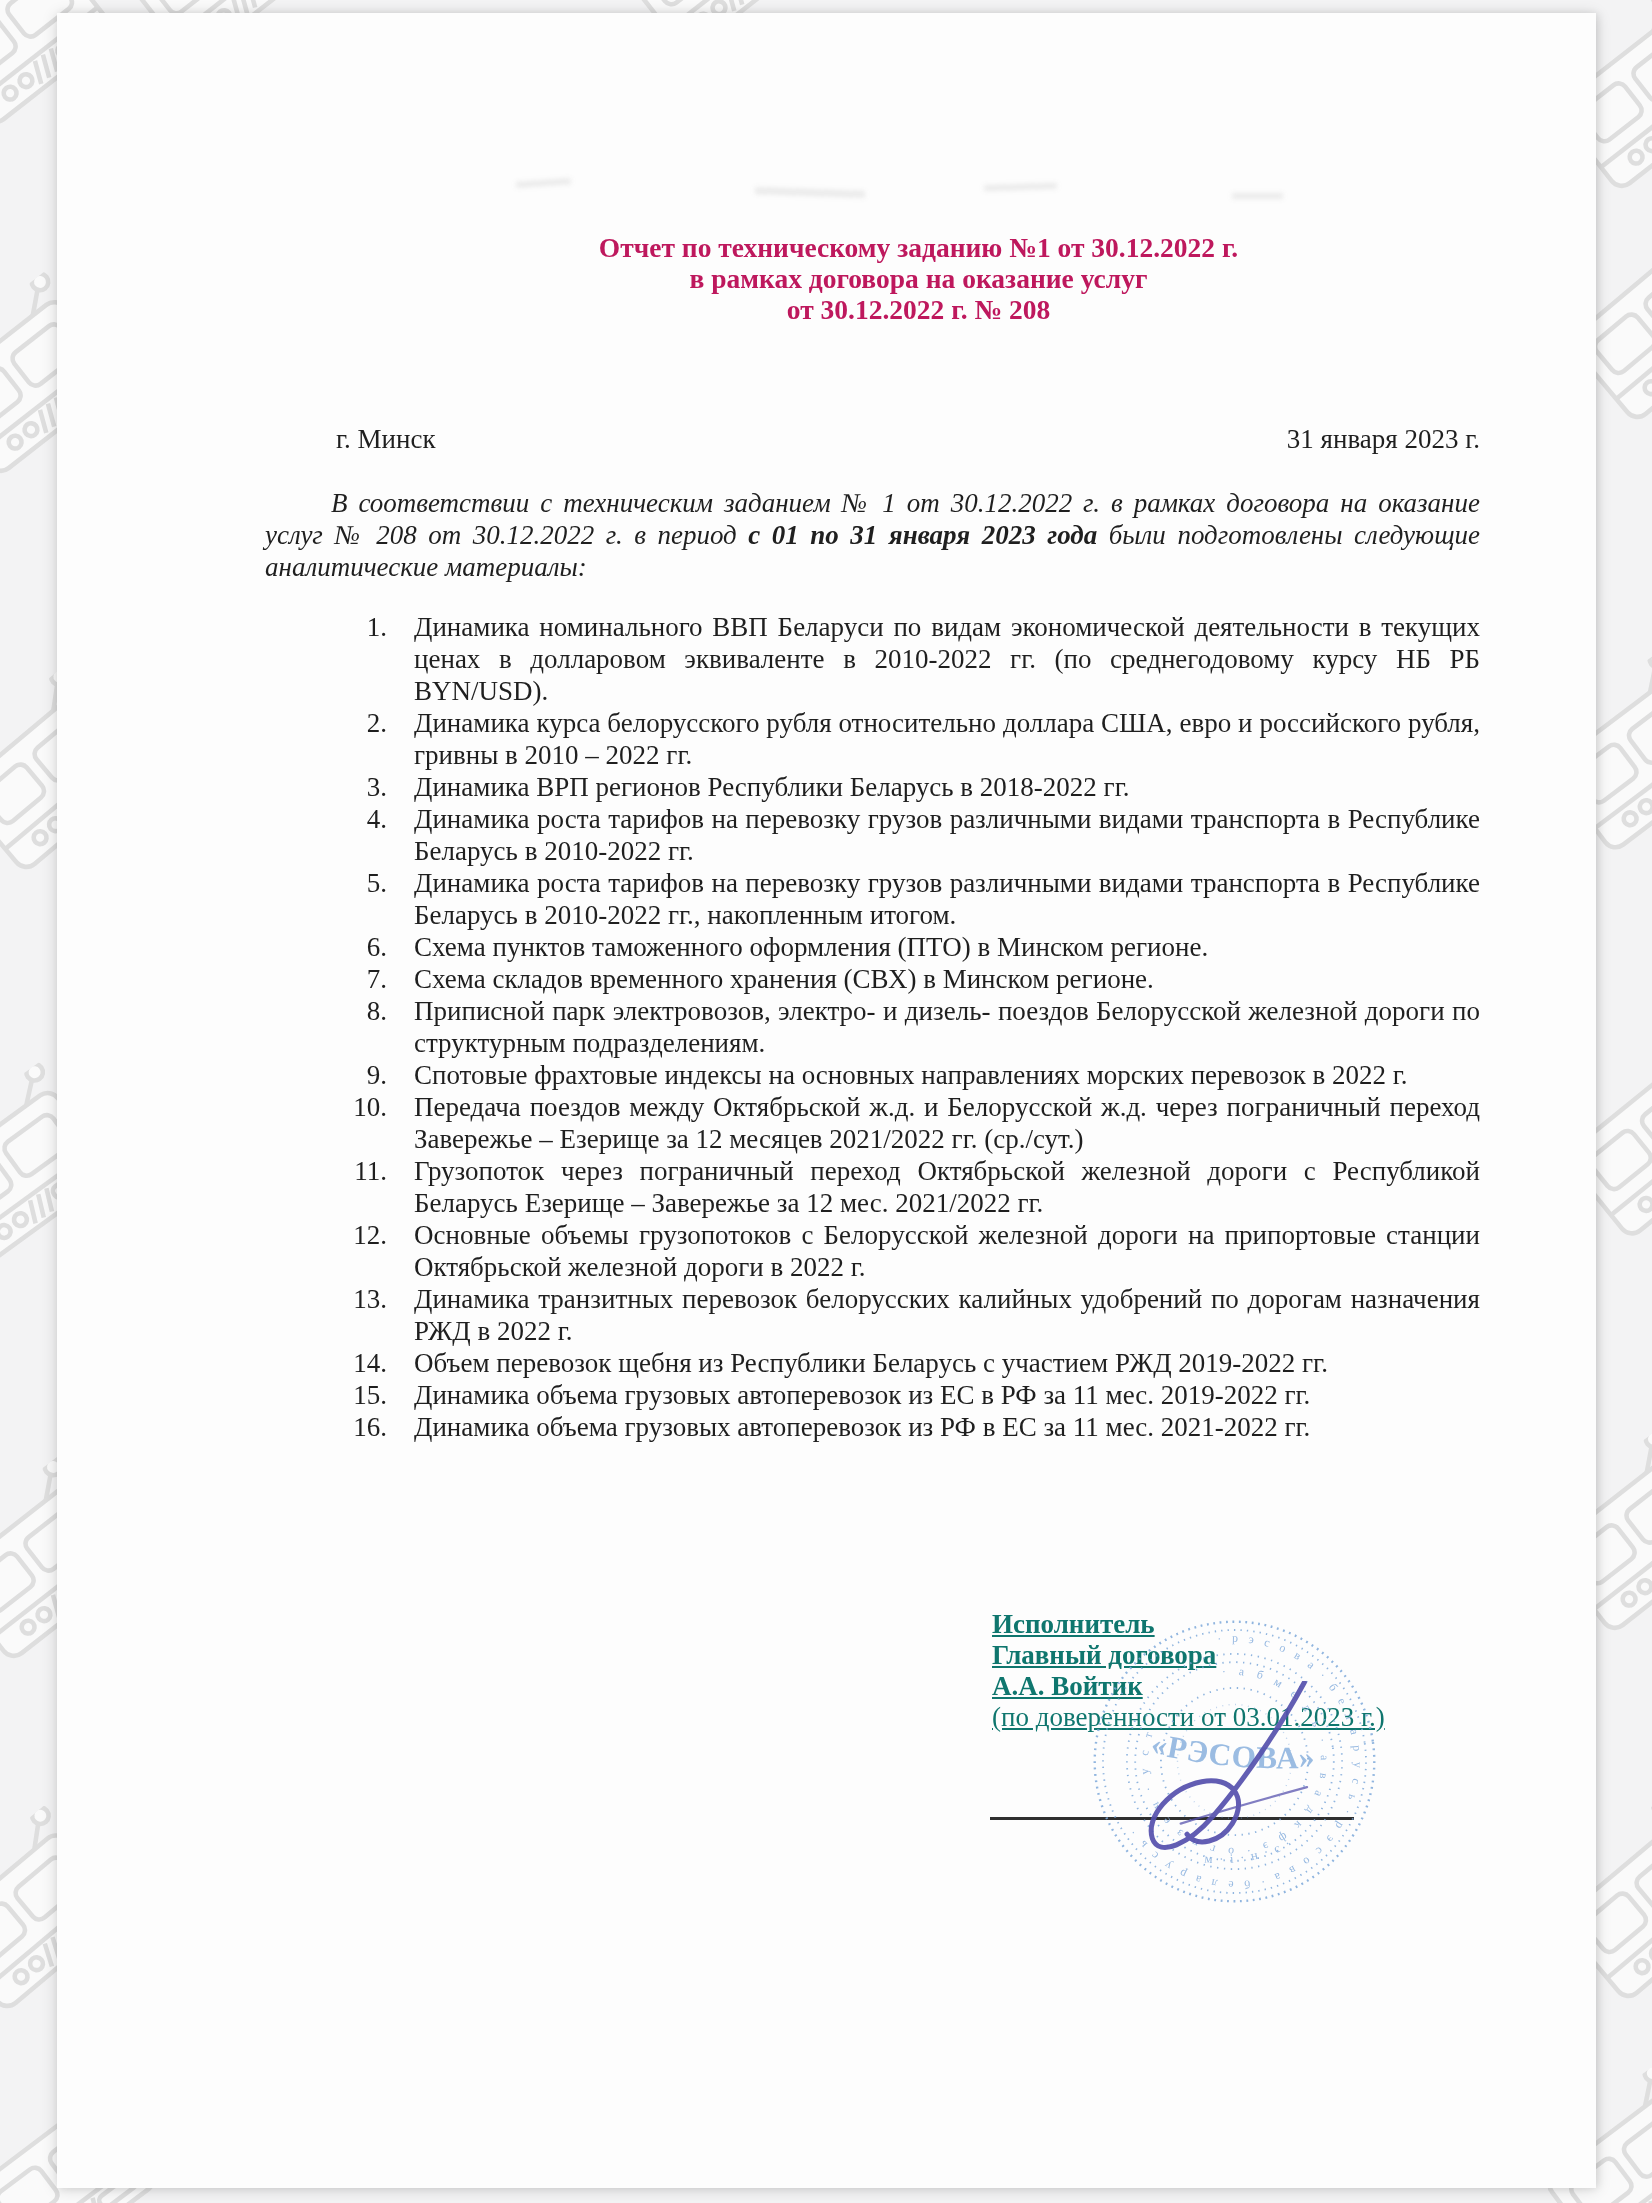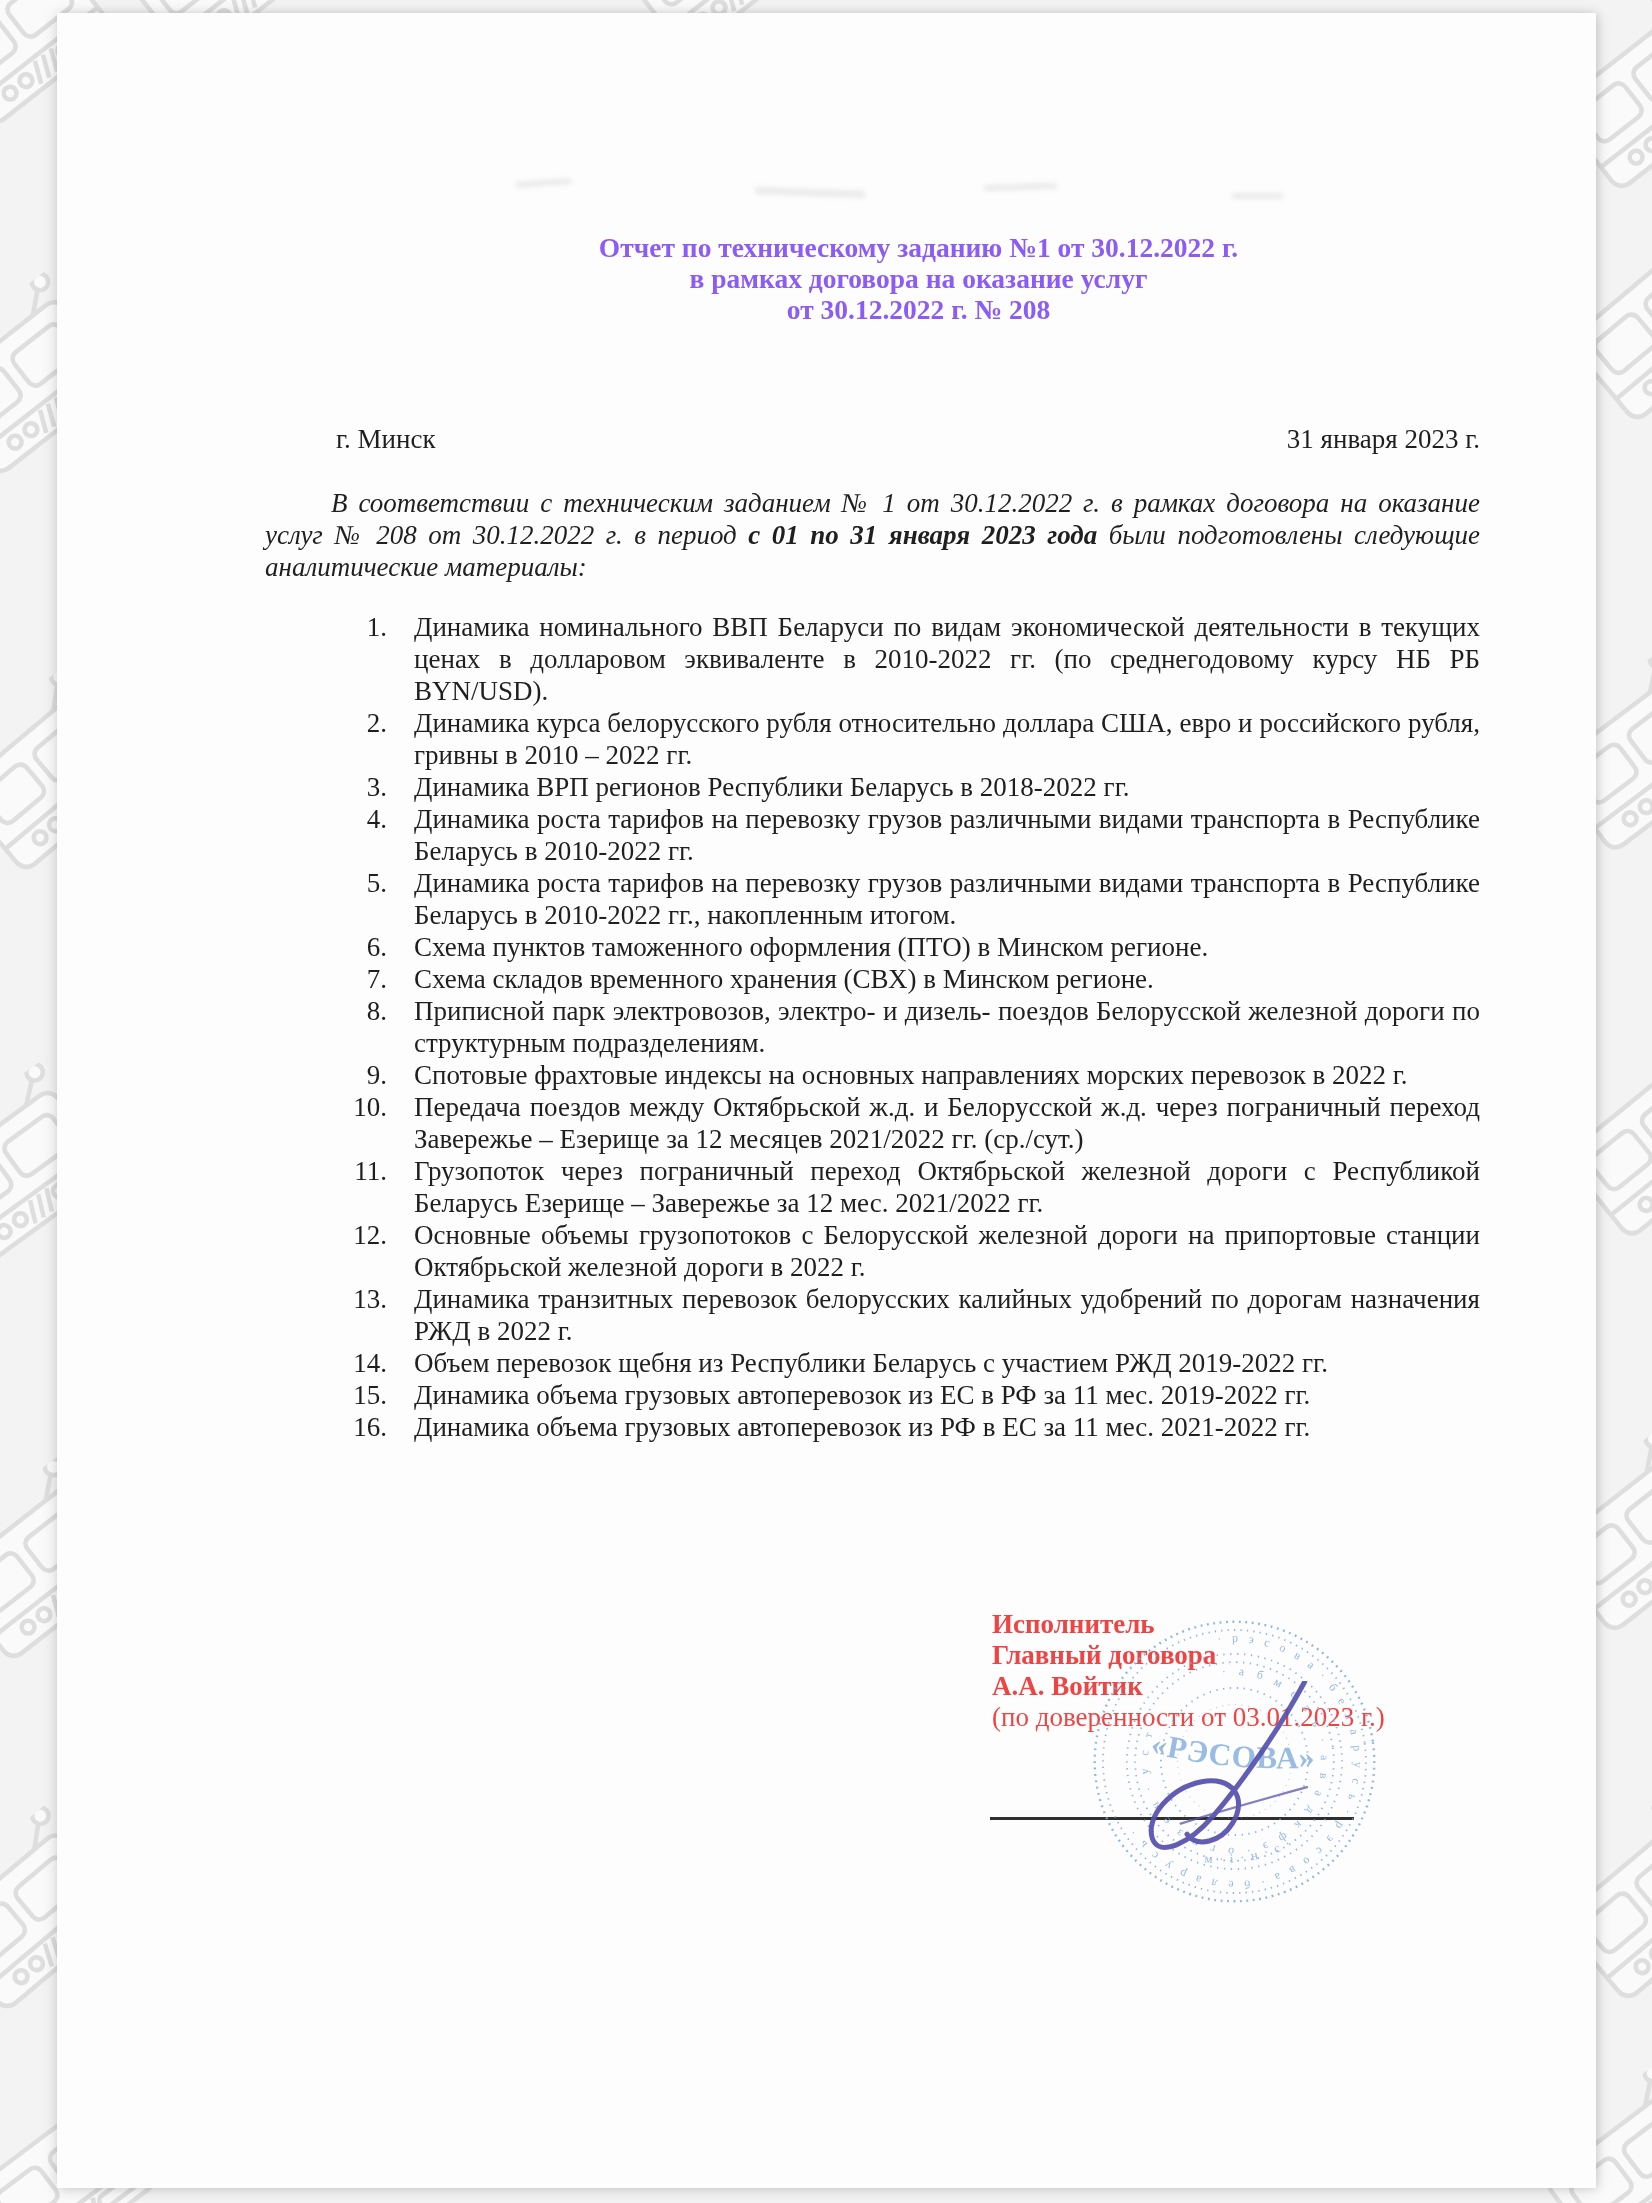--- a/index.html
+++ b/index.html
@@ -13,42 +13,42 @@
   .gadget{position:absolute;width:193px;height:165px;opacity:.9;}
   
   .page{
     position:absolute;left:57px;top:13px;width:1539px;height:2175px;
     background:#fdfdfd;z-index:2;
     box-shadow:0 1.8px 14.7px rgba(0,0,0,.16), 1.8px 0 7.3px rgba(0,0,0,.08);
   }
   .content{margin:0 116px 0 208px;color:#1f1f1f;font-size:27px;line-height:32px;}
   .doc-title{
     margin-top:219px;padding-left:92px;text-align:center;
-    font-weight:bold;font-size:27.5px;line-height:31px;color:#8b5cf6;
+    font-weight:bold;font-size:27.5px;line-height:31px;color:#be185d;
   }
   .place-row{
     margin-top:98px;display:flex;justify-content:space-between;
     padding-left:71px;
   }
   .intro{margin:32px 0 0 0;text-align:justify;text-indent:66px;font-style:italic;}
   ol.materials{
     margin:27.5px 0 0 0;padding:0;list-style:none;counter-reset:mat;
   }
   ol.materials li{
     counter-increment:mat;position:relative;padding-left:149px;
     text-align:justify;
   }
   ol.materials li::before{
     content:counter(mat) ".";
     position:absolute;left:0;width:122px;text-align:right;
   }
   .closing{margin:44px 0 0 0;text-align:justify;text-indent:66px;}
   
   .sig-block{position:absolute;left:935px;top:1596px;z-index:4;
-    font-size:27px;line-height:31px;color:#ef4444;}
+    font-size:27px;line-height:31px;color:#0f766e;text-decoration:underline;}
   .sig-block .b{font-weight:bold;}
   .sig-line{position:absolute;left:933px;top:1804px;width:364px;height:2.8px;
     background:#2f2f2f;z-index:5;}
   .stamp{position:absolute;left:1023px;top:1594px;width:309px;height:309px;z-index:6;}
   .signature-ink{position:absolute;left:1065px;top:1668px;width:202px;height:179px;z-index:7;}
   
   .artifact{position:absolute;background:rgba(70,70,70,.10);filter:blur(2.8px);z-index:3;}
   .a1{left:459px;top:167px;width:55px;height:6.4px;transform:rotate(-4deg);}
   .a2{left:698px;top:176px;width:110px;height:7.3px;transform:rotate(2deg);}
   .a3{left:927px;top:171px;width:73px;height:6.4px;transform:rotate(-2deg);}

